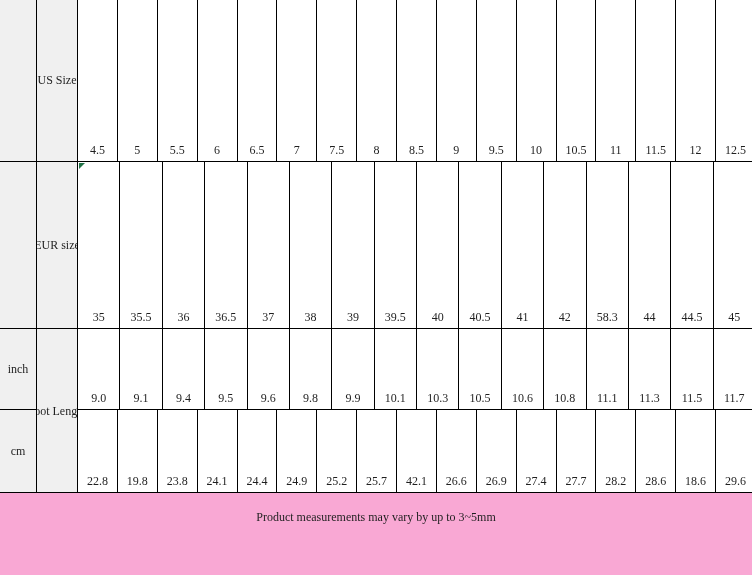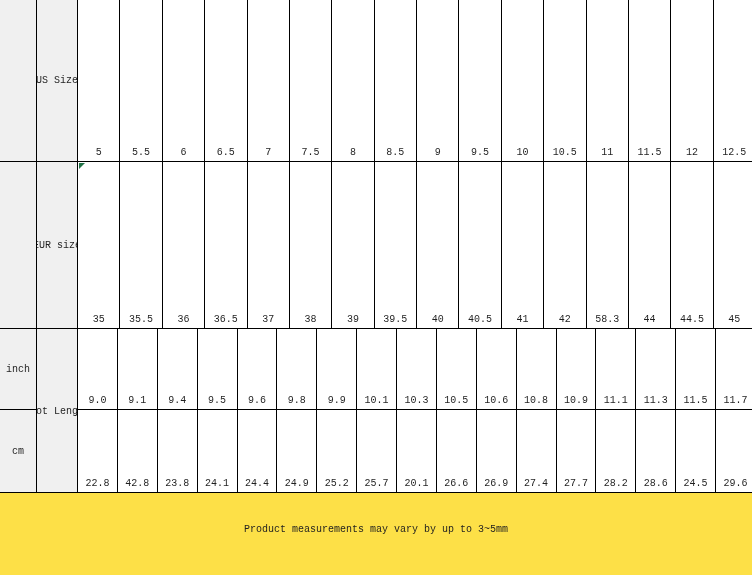--- a/index.html
+++ b/index.html
@@ -1,22 +1,22 @@
 <!DOCTYPE html>
 <html style="--grid: #000000; --header_bg: #f0f0f0; --marker_green: #217346; --text: #1f1f1f;"><head>
 <meta charset="utf-8">
 <style>
   html,body{margin:0;padding:0;}
   .screen{
     position:relative;
     width:752px;height:575px;
-    background:#fde047;
+    background:#f9a8d4;
     overflow:hidden;
-    font-family:Liberation Mono, monospace;
-    font-size:10px;
+    font-family:Liberation Serif, serif;
+    font-size:12px;
     color:var(--text,#1f1f1f);
   }
   .table{position:relative;width:756px;}
   .row{display:flex;}
   .r1{height:162px;}
   .r2{height:167px;}
   .r3{height:81px;}
   .r4{height:83px;}
   .cell{
     box-sizing:border-box;
@@ -44,36 +44,37 @@
   }
   .corner-marker{
     position:absolute;
     left:79px;top:163px;
     width:0;height:0;
     border-top:6px solid var(--marker_green,#217346);
     border-right:6px solid transparent;
   }
   .note{
     position:absolute;
-    left:0;top:524px;width:752px;
+    left:0;top:510px;width:752px;
     text-align:center;
   }
 </style>
 </head>
 <body>
 
 <div class="screen">
 
   <div class="table">
 
     <div class="row r1">
       <div class="cell c1"></div>
       <div class="cell c2 label">US Size</div>
       <div class="cells">
 
+      <div class="cell">4.5</div>
           <div class="cell">5</div>
           <div class="cell">5.5</div>
           <div class="cell">6</div>
           <div class="cell">6.5</div>
           <div class="cell">7</div>
           <div class="cell">7.5</div>
           <div class="cell">8</div>
           <div class="cell">8.5</div>
           <div class="cell">9</div>
           <div class="cell">9.5</div>
@@ -120,49 +121,48 @@
           <div class="cell">9.4</div>
           <div class="cell">9.5</div>
           <div class="cell">9.6</div>
           <div class="cell">9.8</div>
           <div class="cell">9.9</div>
           <div class="cell">10.1</div>
           <div class="cell">10.3</div>
           <div class="cell">10.5</div>
           <div class="cell">10.6</div>
           <div class="cell">10.8</div>
-          <div class="cell">10.9</div>
           <div class="cell">11.1</div>
           <div class="cell">11.3</div>
           <div class="cell">11.5</div>
           <div class="cell">11.7</div>
         </div>
     </div>
 
     <div class="row r4">
       <div class="cell c1 label">cm</div>
       <div class="cell c2"></div>
       <div class="cells">
 
       <div class="cell">22.8</div>
-          <div class="cell">42.8</div>
+          <div class="cell">19.8</div>
           <div class="cell">23.8</div>
           <div class="cell">24.1</div>
           <div class="cell">24.4</div>
           <div class="cell">24.9</div>
           <div class="cell">25.2</div>
           <div class="cell">25.7</div>
-          <div class="cell">20.1</div>
+          <div class="cell">42.1</div>
           <div class="cell">26.6</div>
           <div class="cell">26.9</div>
           <div class="cell">27.4</div>
           <div class="cell">27.7</div>
           <div class="cell">28.2</div>
           <div class="cell">28.6</div>
-          <div class="cell">24.5</div>
+          <div class="cell">18.6</div>
           <div class="cell">29.6</div>
         </div>
     </div>
 
     <div class="merged-label">Foot Length</div>
     <div class="corner-marker"></div>
 
   </div>
 
   <div class="note">Product measurements may vary by up to 3~5mm</div>

